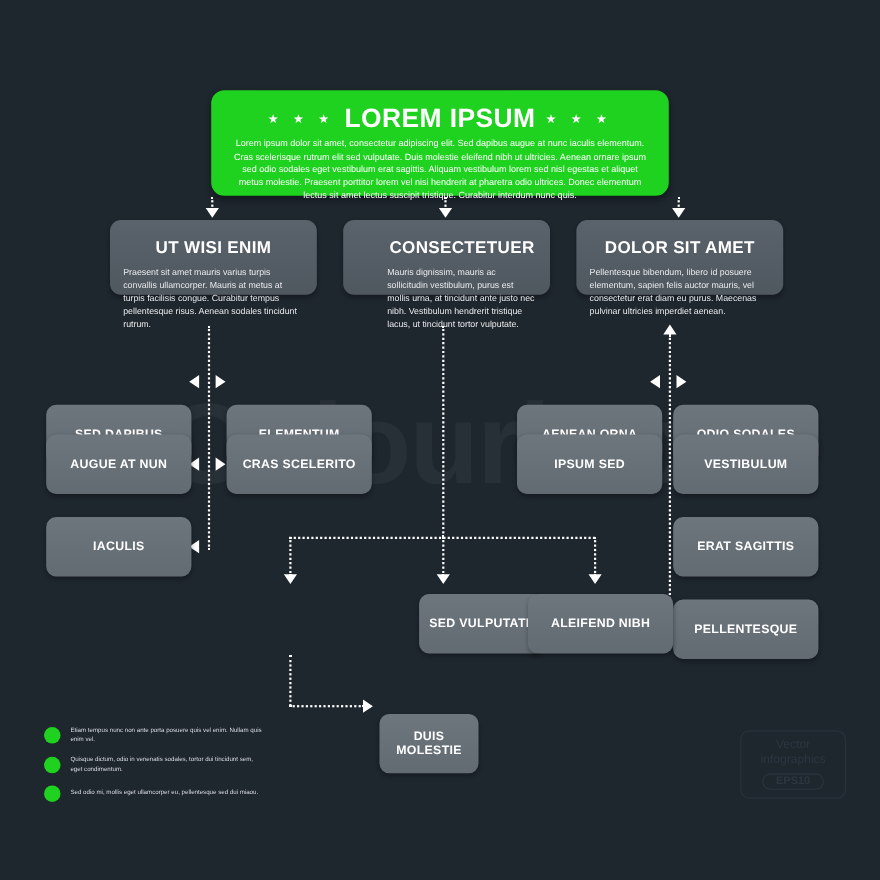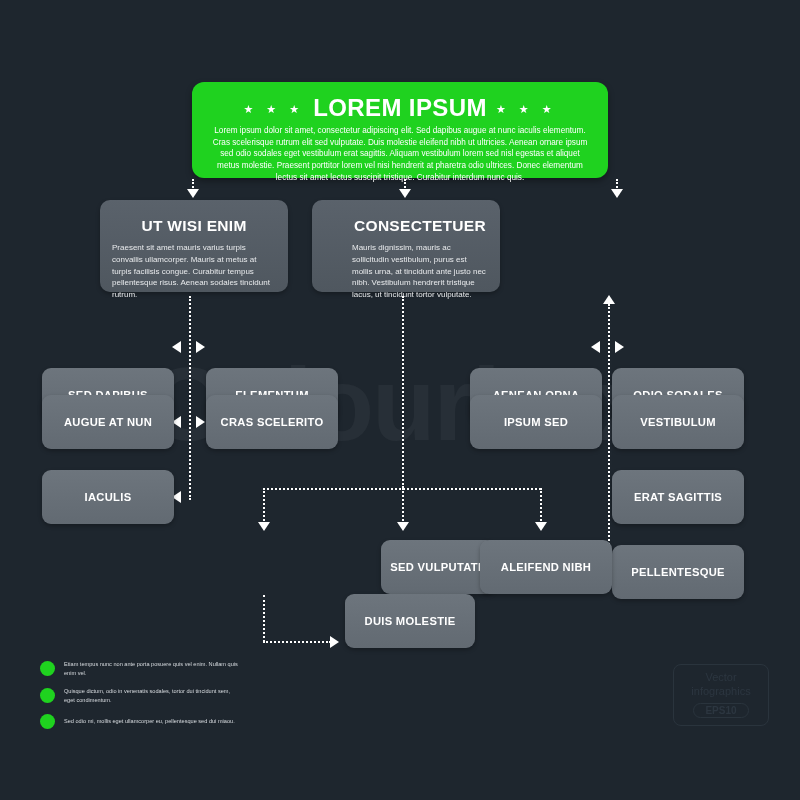--- a/index.html
+++ b/index.html
@@ -69,21 +69,21 @@
     font-size: 8.2px;
     line-height: 1.42;
     color: #ffffff;
     text-align: center;
     padding: 0 4px;
   }
 
   
   .l2 {
     width: 188px;
-    height: 92px;
+    height: 68px;
     background: #555d66;
     background: linear-gradient(180deg, #5a626b 0%, #4f575f 100%);
     padding: 10px 12px;
     justify-content: flex-start;
   }
   .l2-title {
     font-size: 15.5px;
     font-weight: bold;
     letter-spacing: 0.3px;
     margin-top: 7px;
@@ -120,21 +120,21 @@
 
   
   .row-1 { top: 320px; margin-top: 48px; }
   .row-2 { top: 395px; text-align: right; }
   .row-3 { top: 470px; }
   .row-4 { top: 545px; }
 
   #leaf-rutrum    { left: 208px; top: 540px; width: 112px; }
   #leaf-vulputate { left: 345px; top: 540px; width: 114px; margin-left: 36px; }
   #leaf-aleifend  { left: 480px; top: 540px; width: 132px; }
-  #leaf-duis      { left: 345px; top: 594px; width: 130px; }
+  #leaf-duis      { left: 345px; top: 649px; width: 90px; }
 
   
   .conn {
     position: absolute;
     pointer-events: none;
   }
   .vline {
     position: absolute;
     width: 0;
     border-left: 2px dotted #ffffff;
@@ -272,20 +272,24 @@
     <div class="arrow arrow-down" style="left:611px; top:189px;"></div>
   </div>
 
   <div id="l2-0" class="node l2">
     <div class="l2-title">UT WISI ENIM</div>
     <div class="l2-body">Praesent sit amet mauris varius turpis convallis ullamcorper. Mauris at metus at turpis facilisis congue. Curabitur tempus pellentesque risus. Aenean sodales tincidunt rutrum.</div>
   </div>
   <div id="l2-1" class="node l2">
     <div class="l2-title">CONSECTETUER</div>
     <div class="l2-body">Mauris dignissim, mauris ac sollicitudin vestibulum, purus est mollis urna, at tincidunt ante justo nec nibh. Vestibulum hendrerit tristique lacus, ut tincidunt tortor vulputate.</div>
+  </div>
+  <div id="l2-2" class="node l2">
+    <div class="l2-title">DOLOR SIT AMET</div>
+    <div class="l2-body">Pellentesque bibendum, libero id posuere elementum, sapien felis auctor mauris, vel consectetur erat diam eu purus. Maecenas pulvinar ultricies imperdiet aenean.</div>
   </div>
 
   <div class="conn">
     <div class="vline" style="left:189px; top:296px; height:204px;"></div>
 
     <div class="arrow arrow-left" style="left:172px; top:341px;"></div>
     <div class="arrow arrow-right" style="left:196px; top:341px;"></div>
 
     <div class="arrow arrow-left" style="left:172px; top:416px;"></div>
     <div class="arrow arrow-right" style="left:196px; top:416px;"></div>

